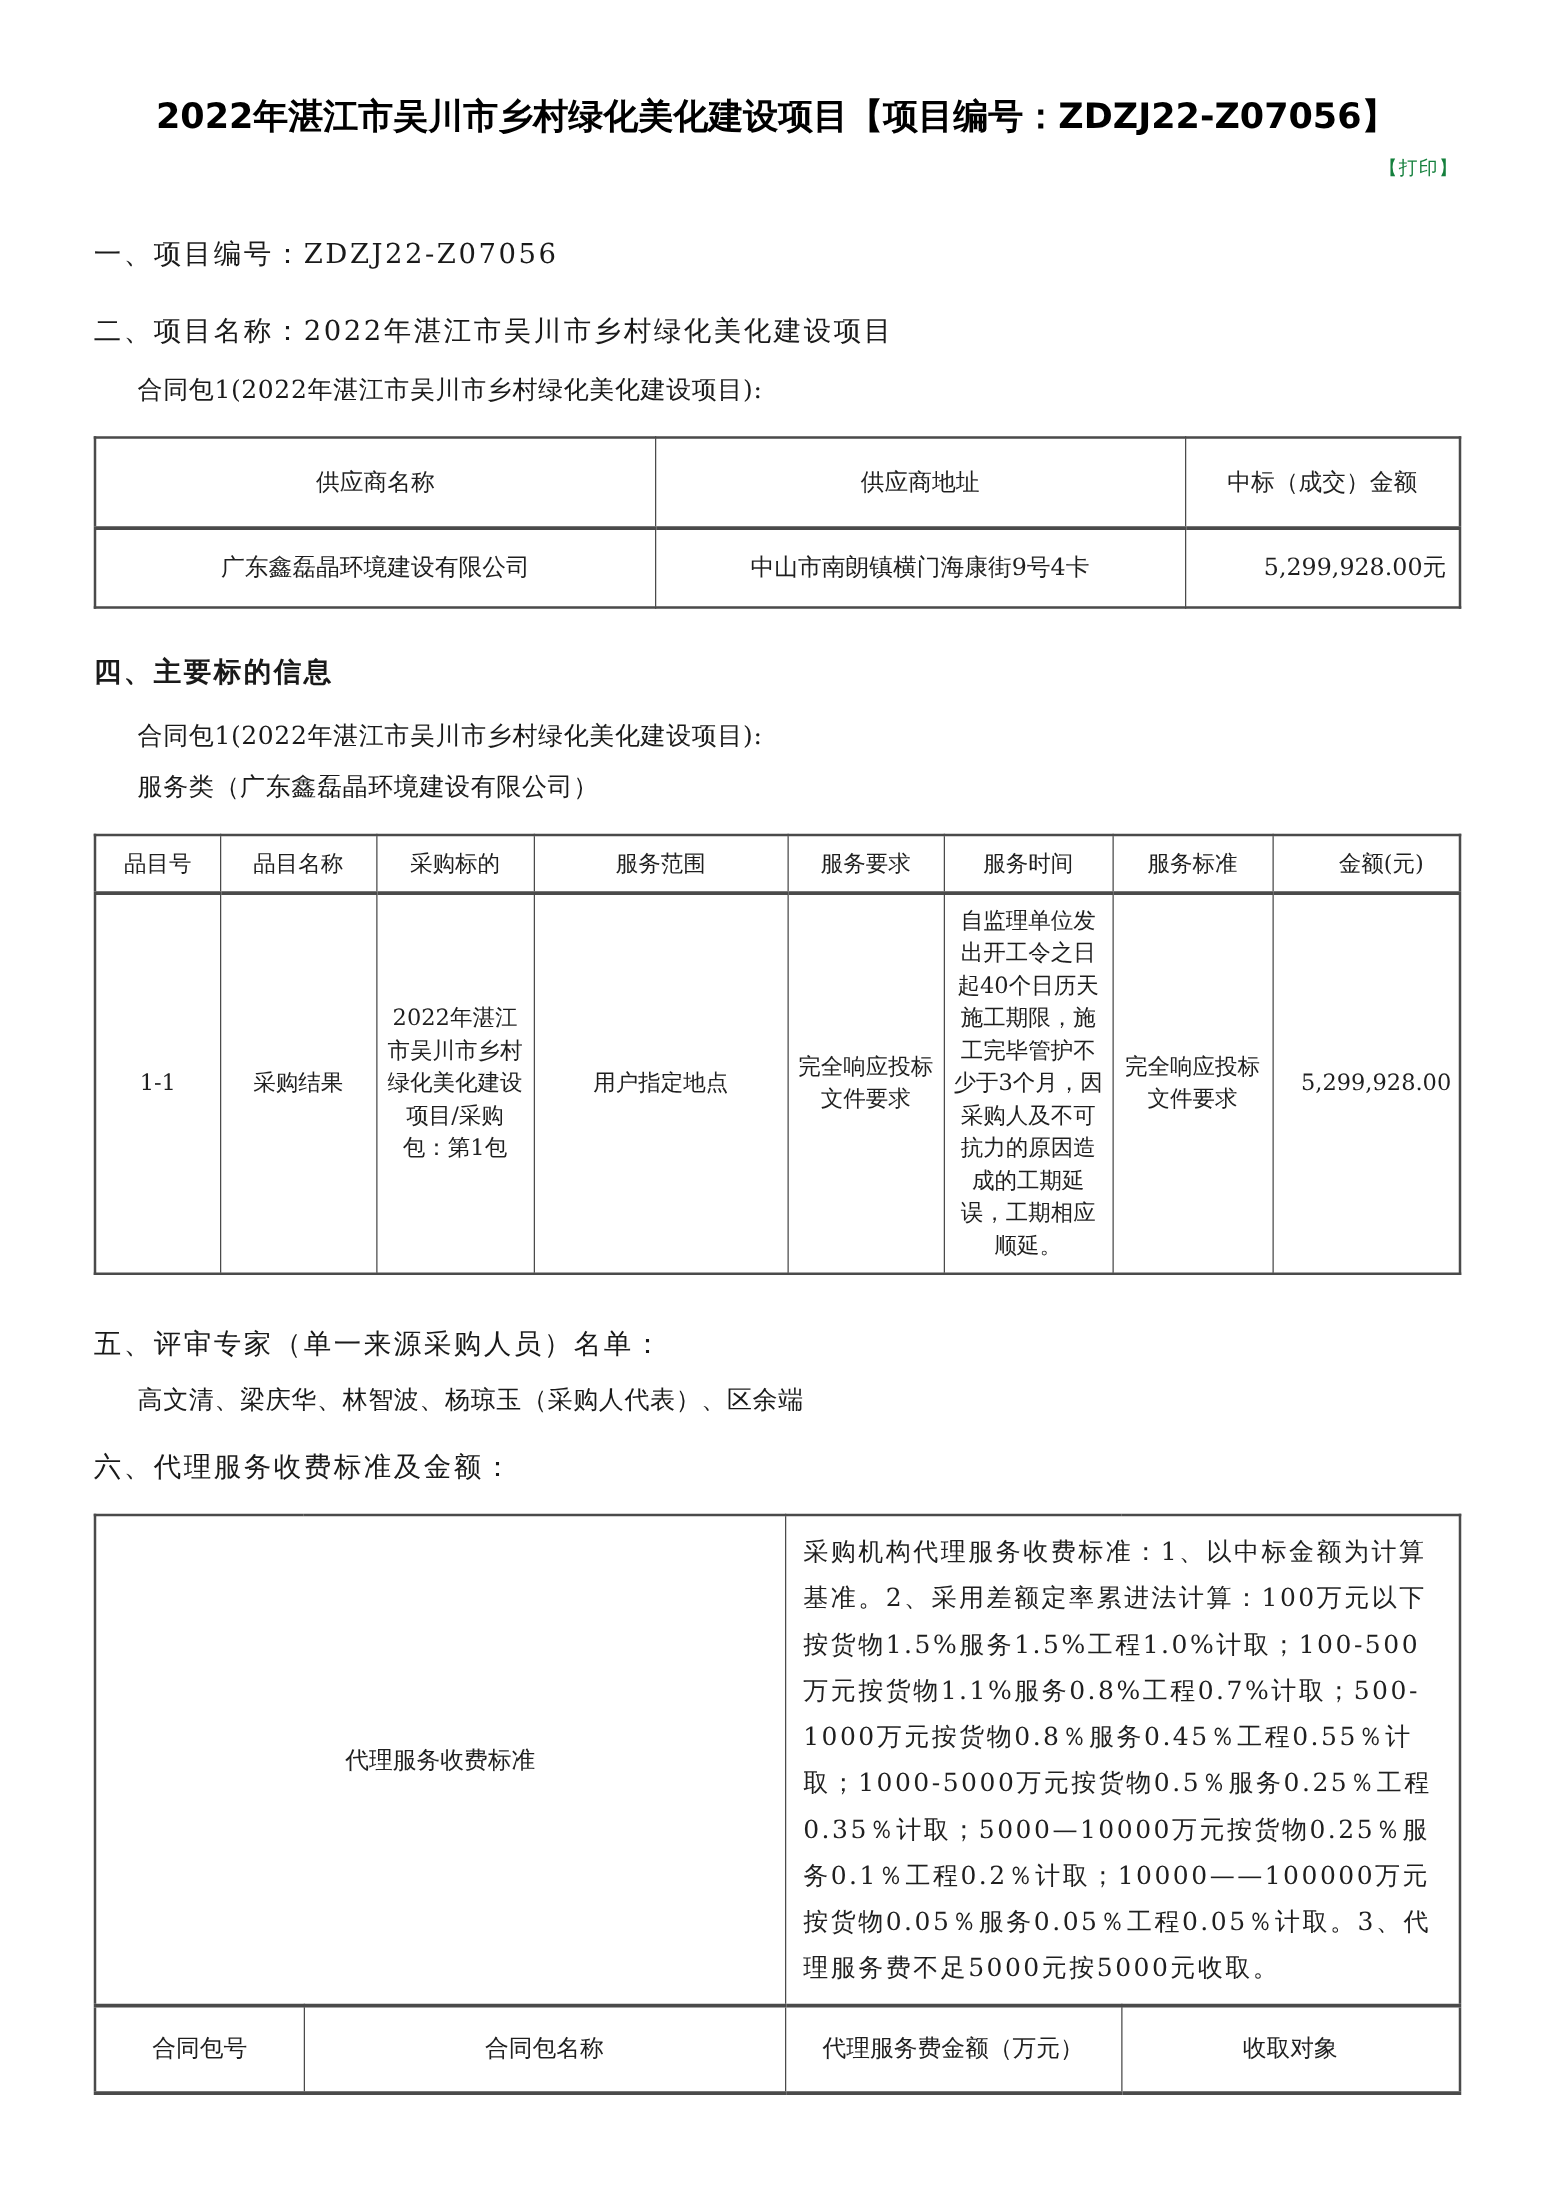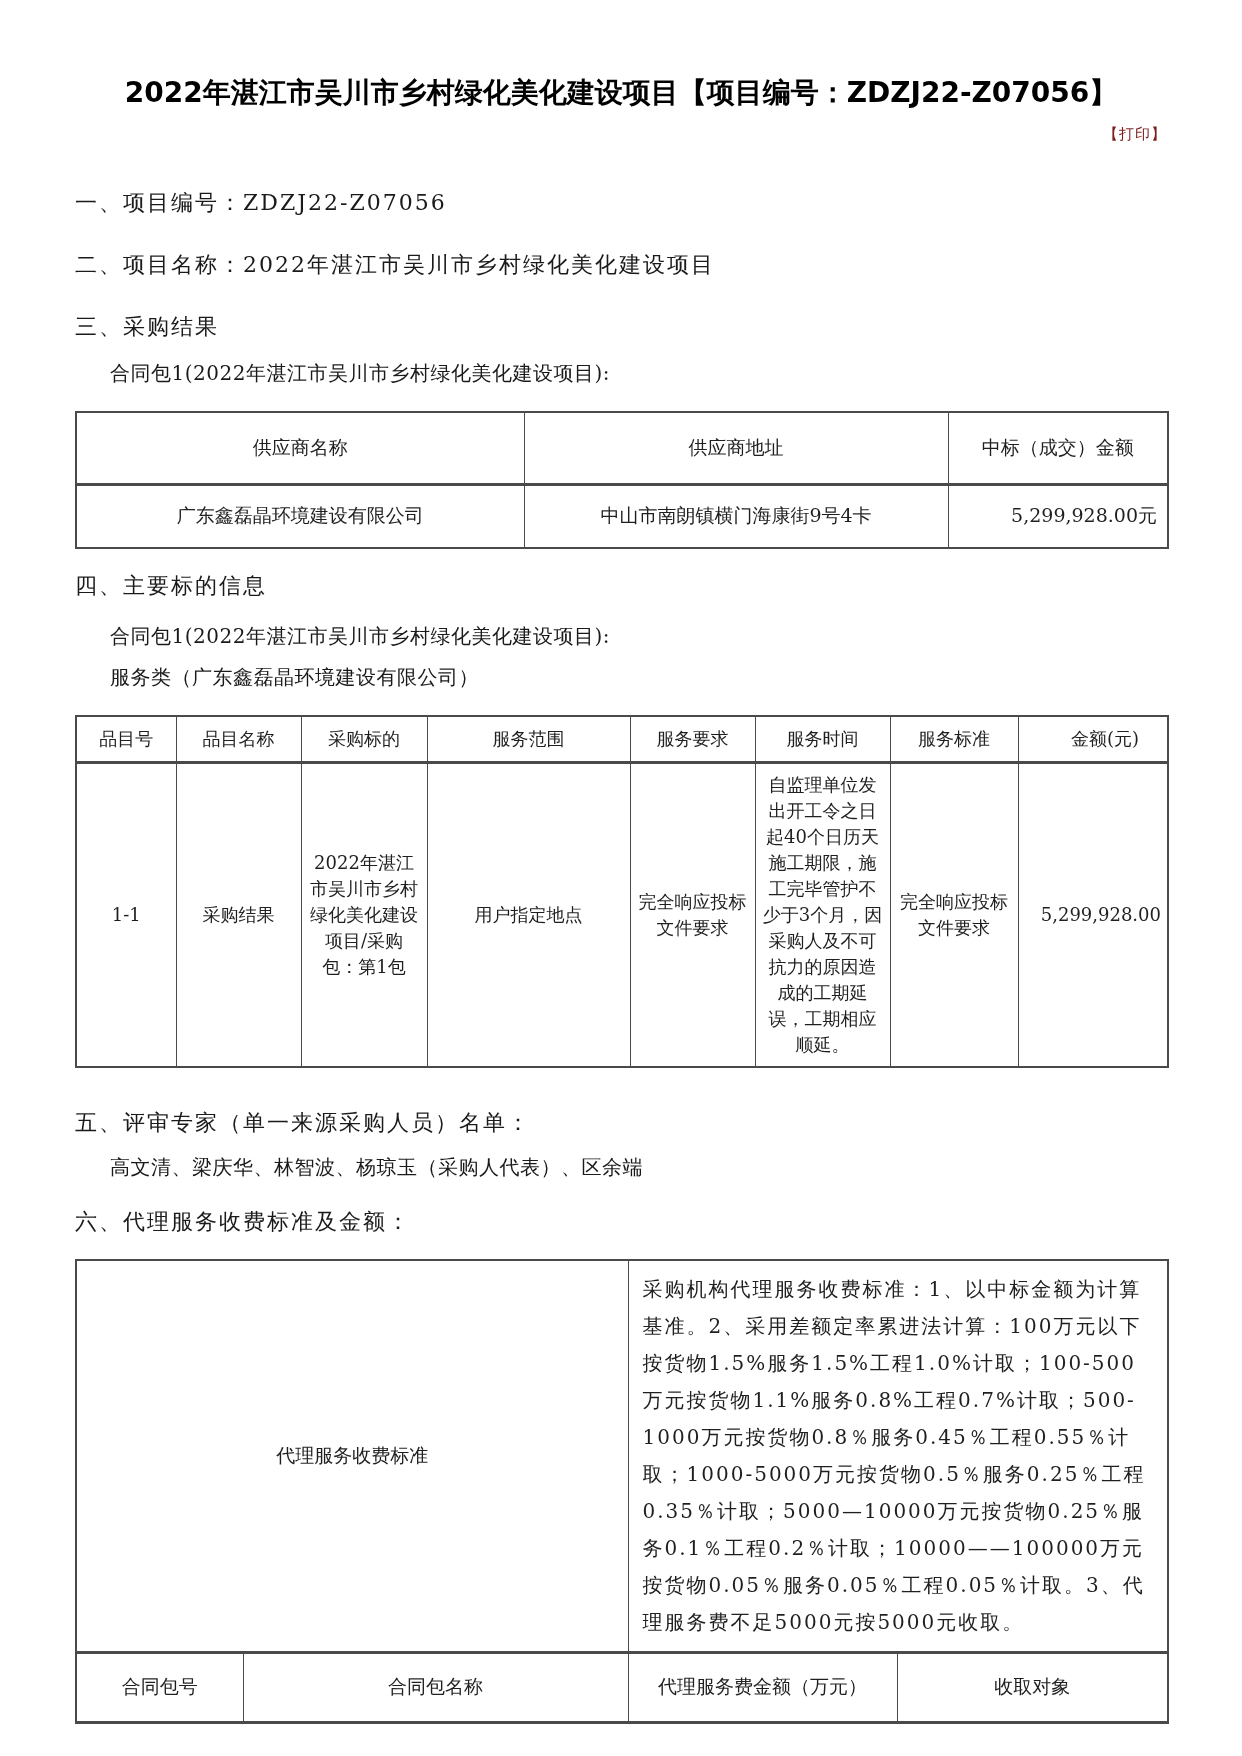--- a/index.html
+++ b/index.html
@@ -24,34 +24,34 @@
     font-size: 28px;
     line-height: 45px;
     color: #000000;
   }
   .print-row {
     margin-top: 10px;
     text-align: right;
     font-size: 15px;
   }
   .print-link {
-    color: #7f1d1d;
+    color: #15803d;
     text-decoration: none;
     letter-spacing: 1px;
     cursor: pointer;
   }
   .section-heading {
     font-size: 22px;
     letter-spacing: 2px;
     color: #1a1a1a;
   }
   .h-s1 { margin-top: 44px; }
   .h-s2 { margin-top: 32px; }
   .h-s3 { margin-top: 32px; }
-  .h-s4 { margin-top: 22px; }
+  .h-s4 { margin-top: 36px; font-weight: bold; }
   .h-s5 { margin-top: 40px; }
   .h-s6 { margin-top: 26px; }
   .para {
     margin-left: 35px;
     font-size: 20px;
     letter-spacing: 0.5px;
     color: #1a1a1a;
   }
   .p-pkg1   { margin-top: 18px; }
   .p-pkg2   { margin-top: 22px; }
@@ -105,21 +105,20 @@
   </div>
 
   <div class="print-row">
     <span class="print-link">【打印】</span>
   </div>
 
   <div class="section-heading h-s1">一、项目编号：ZDZJ22-Z07056</div>
 
   <div class="section-heading h-s2">二、项目名称：2022年湛江市吴川市乡村绿化美化建设项目</div>
 
-  <div class="section-heading h-s3">三、采购结果</div>
 
   <div class="para p-pkg1">合同包1(2022年湛江市吴川市乡村绿化美化建设项目):</div>
 
   <table class="tbl-result">
     <colgroup>
       <col style="width:448px">
         <col style="width:424px">
         <col style="width:220px">
     </colgroup>
     <tbody>

